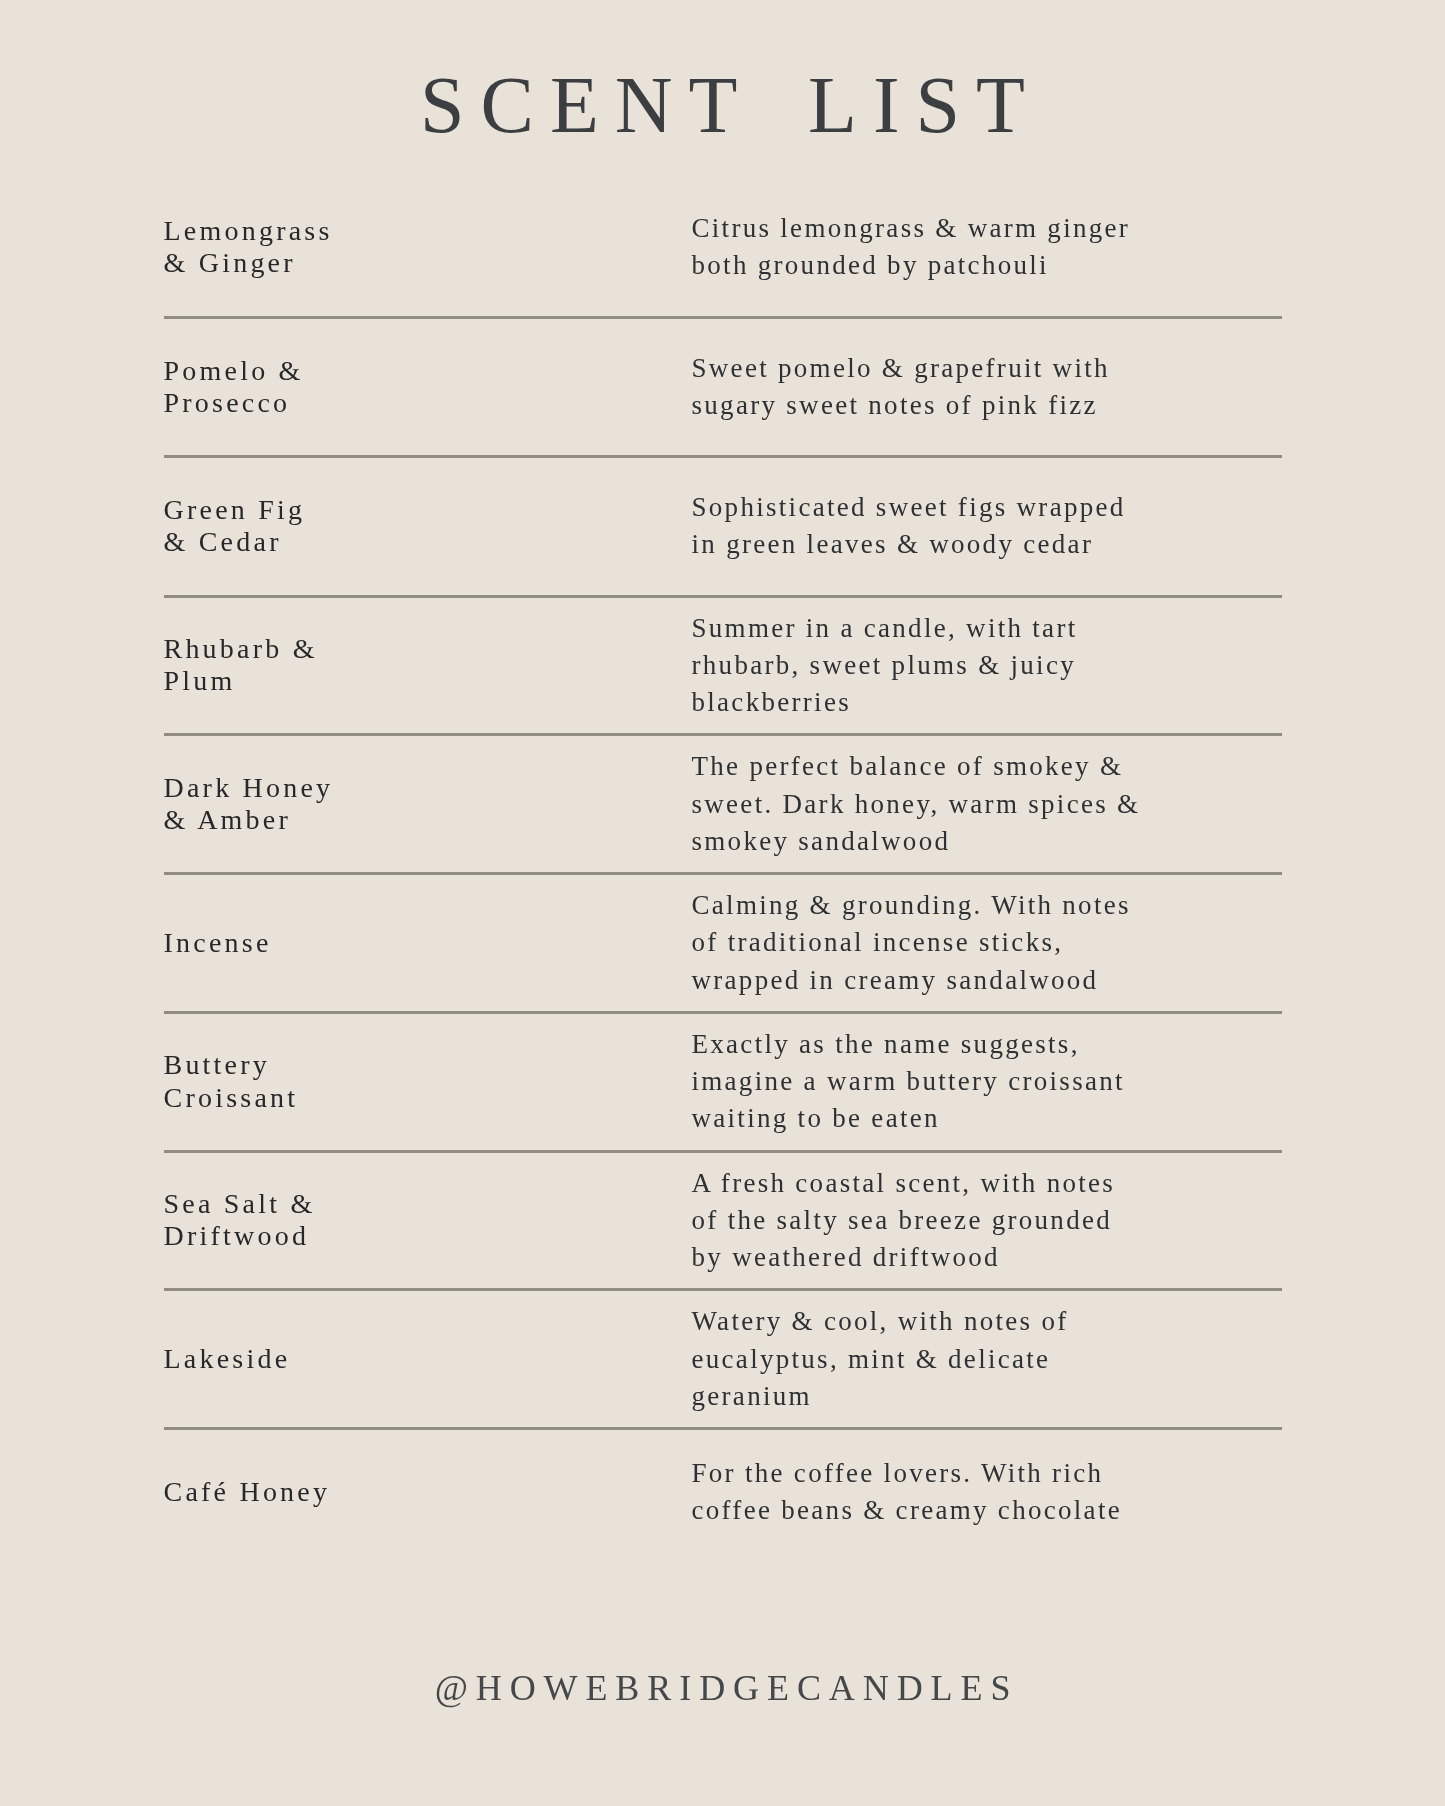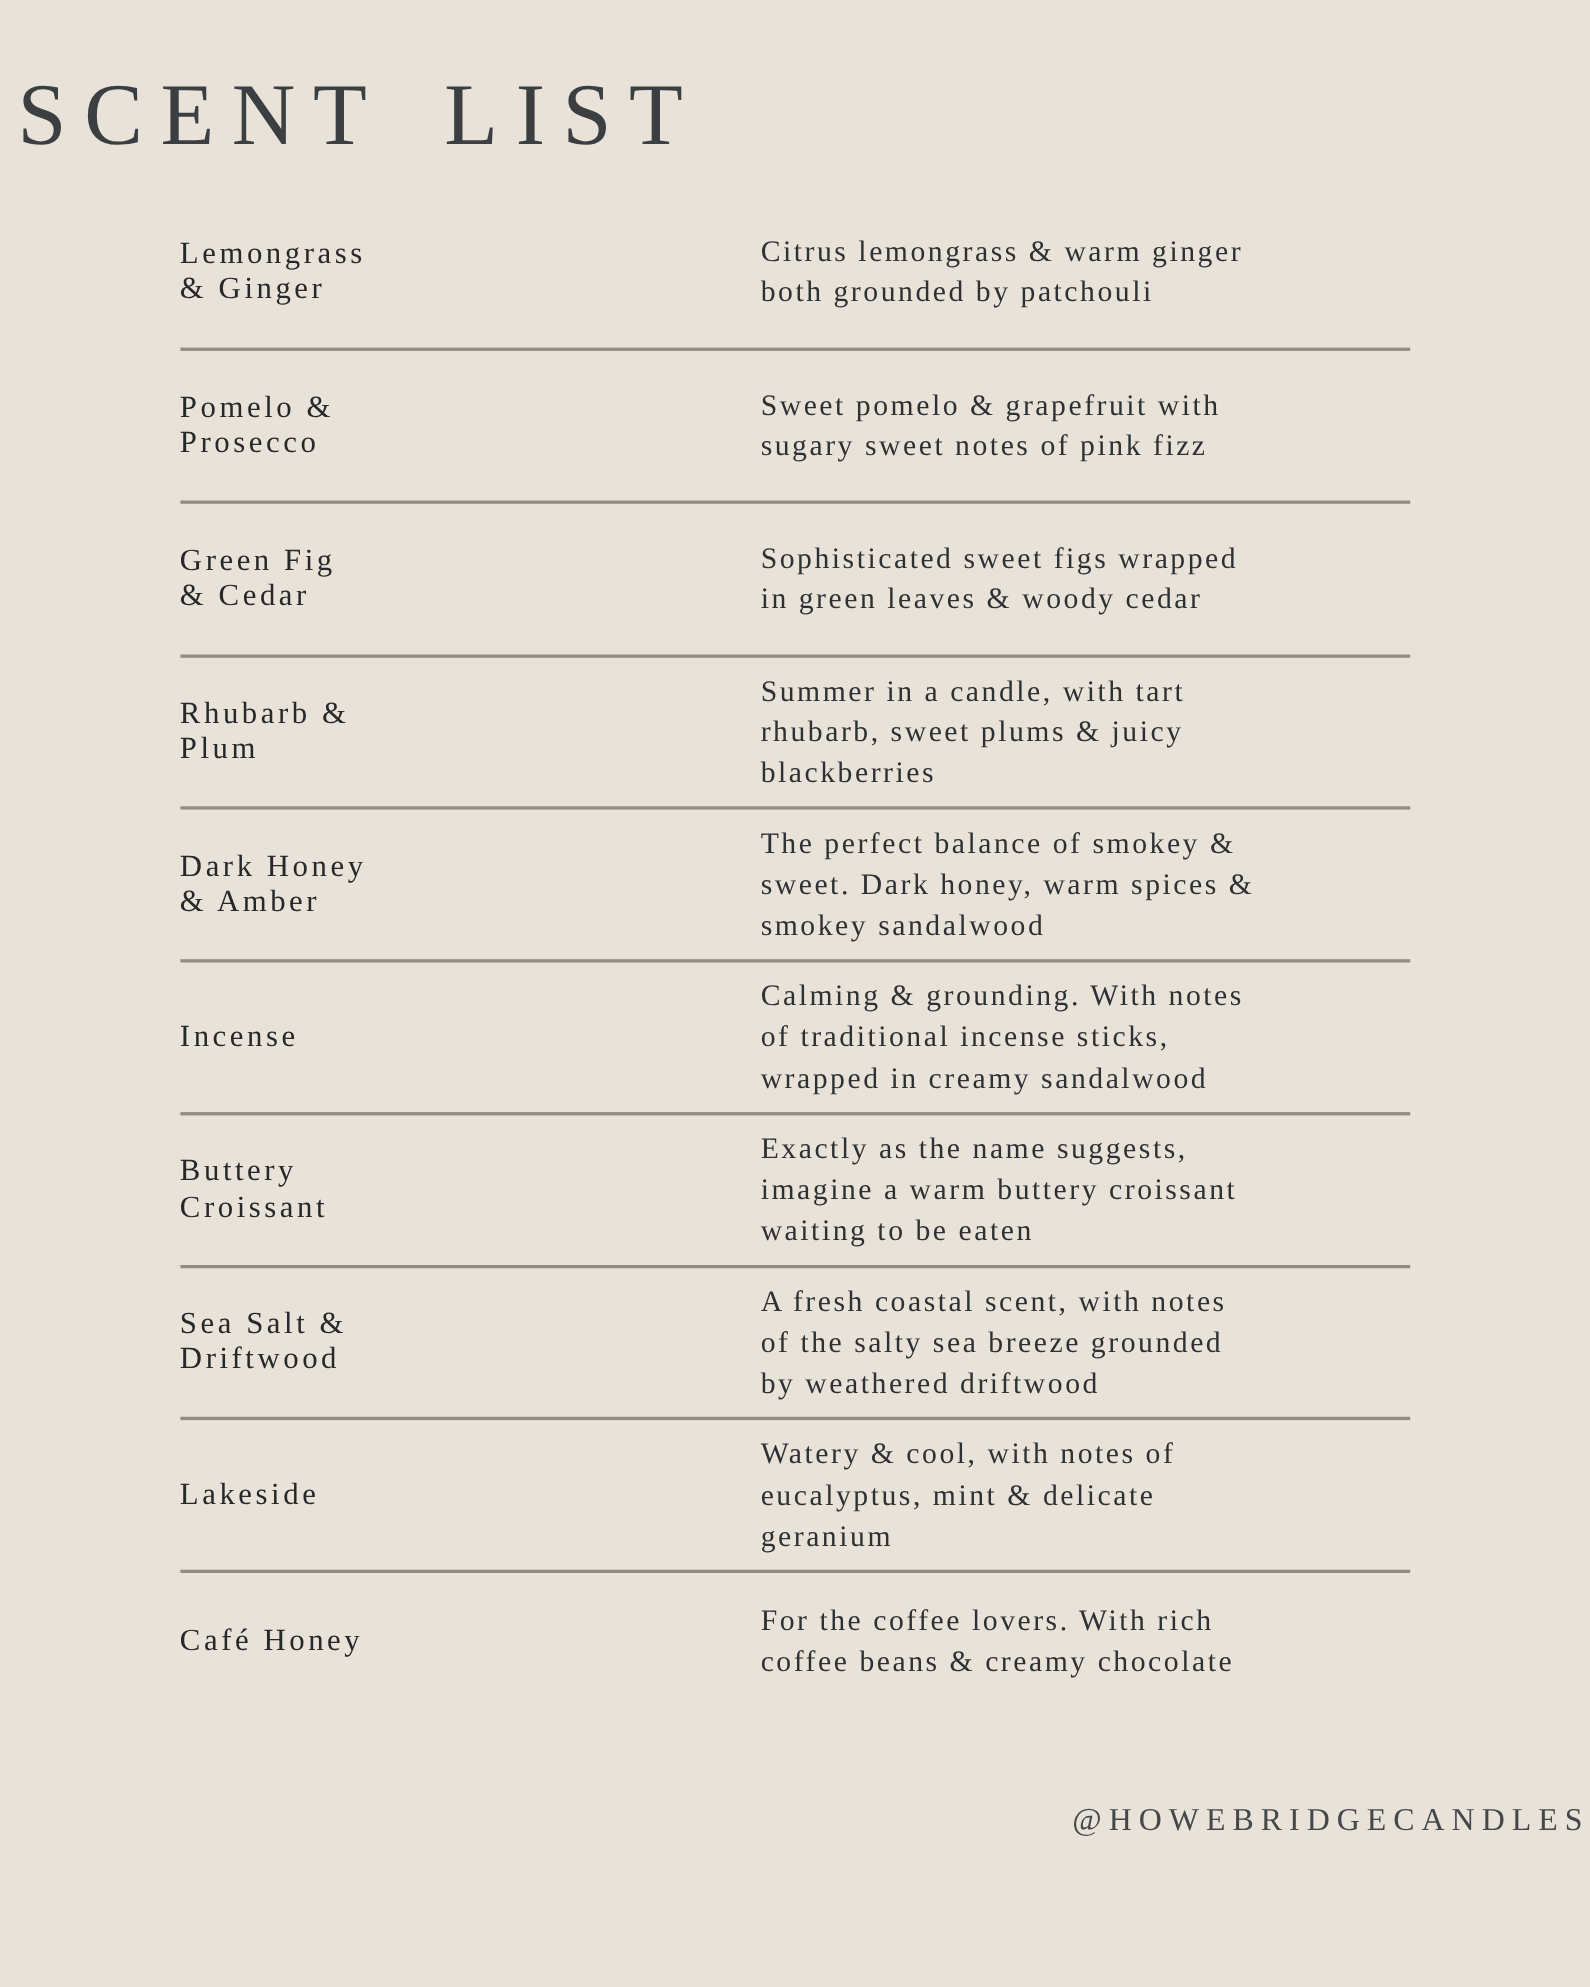--- a/index.html
+++ b/index.html
@@ -15,20 +15,21 @@
   .page{
     width:1445px;
     height:1806px;
     background:var(--bg);
     font-family:"Liberation Serif","DejaVu Serif",serif;
     overflow:hidden;
     position:relative;
   }
   .title{
     margin-top:60px;
+    text-align:center;
     font-size:80px;
     font-weight:400;
     letter-spacing:16px;
     word-spacing:20px;
     color:var(--ink-title);
     padding-left:16px; 
   }
   .list{
     width:1118px;
     margin:28px auto 0 auto;
@@ -52,23 +53,23 @@
   }
   .desc{
     flex:1;
     font-size:27px;
     line-height:1.38;
     letter-spacing:0.085em;
     color:var(--ink-desc);
     white-space:pre-line;
   }
   .footer{
-    margin-top:84px;
-    text-align:right;
-    font-size:29px;
+    margin-top:112px;
+    text-align:center;
+    font-size:36px;
     letter-spacing:0.22em;
     color:var(--ink-footer);
     padding-left:8px;
   }
 </style>
 </head>
 <body>
 
 <div class="page">
 

